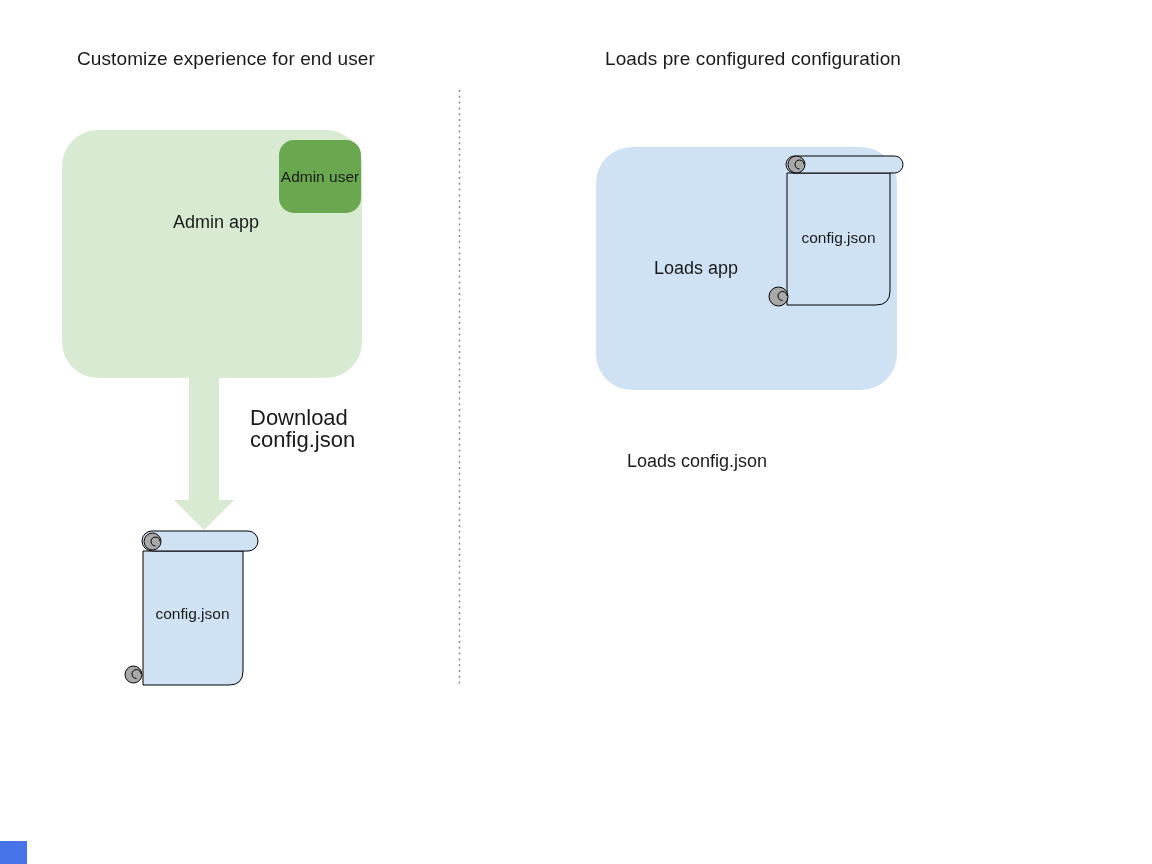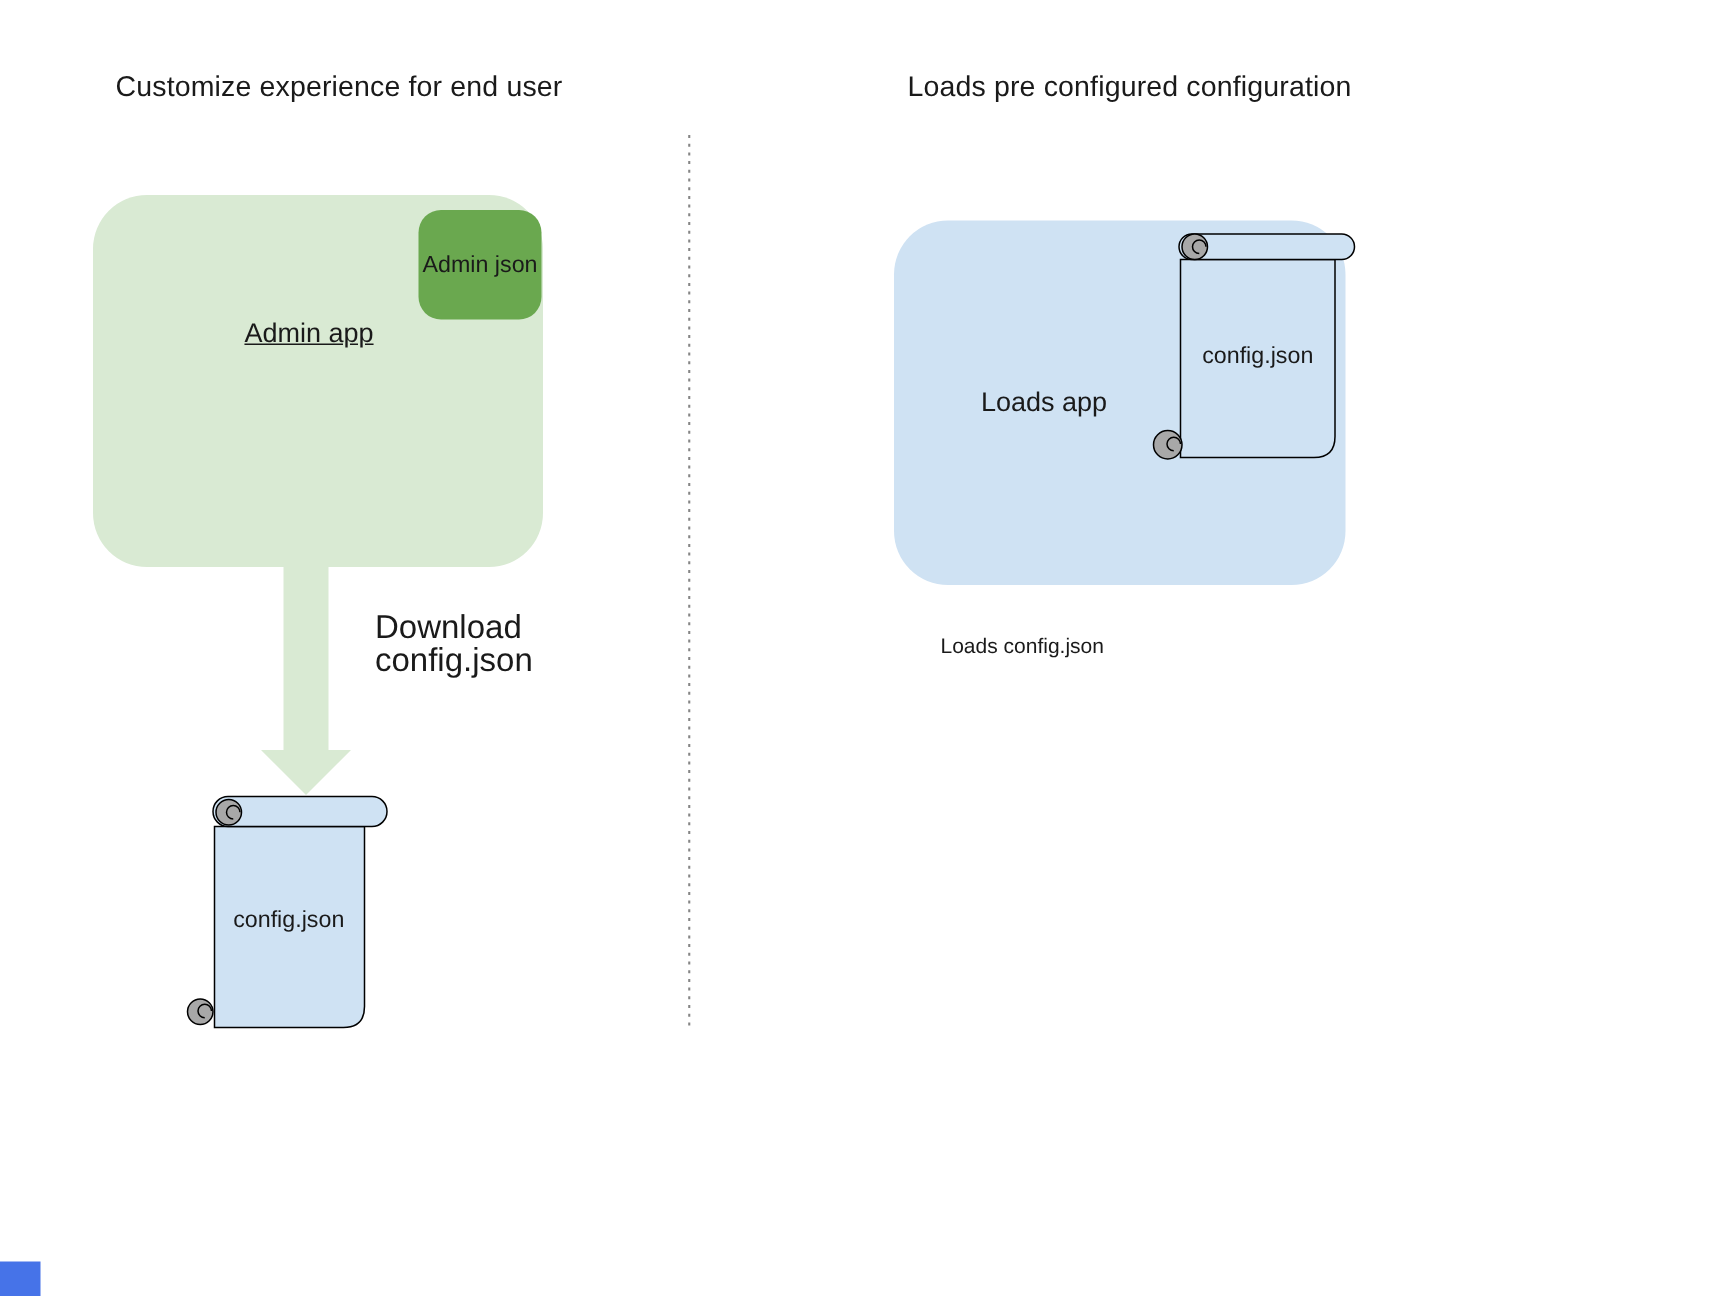--- a/index.html
+++ b/index.html
@@ -11,35 +11,35 @@
     overflow: hidden;
     font-family: "Liberation Sans", sans-serif;
     color: #1a1a1a;
   }
   .layer-svg { position: absolute; left: 0; top: 0; z-index: 0; }
   .txt { position: absolute; z-index: 1; color: #1a1a1a; }
   .section-title { font-size: 19px; letter-spacing: 0.1px; }
   .title-left  { left: 77px;  top: 48px; }
   .title-right { left: 605px; top: 48px; }
   .app-label { font-size: 18px; display: flex; align-items: center; justify-content: center; }
-  .admin-app-label { left: 56px;  top: 130px; width: 300px; height: 184px; text-decoration: underline; }
+  .admin-app-label { left: 66px;  top: 130px; width: 300px; height: 184px; }
   .demo-app-label  { left: 596px; top: 147px; width: 200px; height: 243px; }
   .panel-label {
     left: 279px; top: 140px; width: 82px; height: 73px;
     font-size: 15.5px; line-height: 1.25; text-align: center;
     display: flex; align-items: center; justify-content: center;
   }
   .arrow-caption {
     left: 250px; top: 407px; font-size: 22px; line-height: 22px;
     white-space: pre-line;
   }
   .file-label { font-size: 15.5px; text-align: center; }
   .file-label-left  { left: 142px; top: 605px; width: 101px; }
   .file-label-right { left: 787px; top: 229px; width: 103px; }
-  .loads-caption { left: 627px; top: 422px; font-size: 14px; }
+  .loads-caption { left: 627px; top: 451px; font-size: 18px; }
   .shape-outline { stroke: #000000; stroke-width: 1; }
   .no-stroke { stroke: none; }
 </style>
 </head>
 <body>
 
 <div class="canvas">
 
   <svg class="layer-svg" width="1152" height="864" viewBox="0 0 1152 864">
 
@@ -73,21 +73,21 @@
 
     <rect x="0" y="841" width="27" height="23" class="no-stroke" fill="#4673e8"></rect>
   </svg>
 
   <div class="txt section-title title-right">Loads pre configured configuration</div>
 
   <div class="txt section-title title-left">Customize experience for end user</div>
 
   <div class="txt app-label admin-app-label">Admin app</div>
 
-  <div class="txt panel-label">Admin json</div>
+  <div class="txt panel-label">Admin user</div>
 
   <div class="txt arrow-caption">Download
 config.json</div>
 
   <div class="txt file-label file-label-left">config.json</div>
 
   <div class="txt app-label demo-app-label">Loads app</div>
 
   <div class="txt file-label file-label-right">config.json</div>
 

